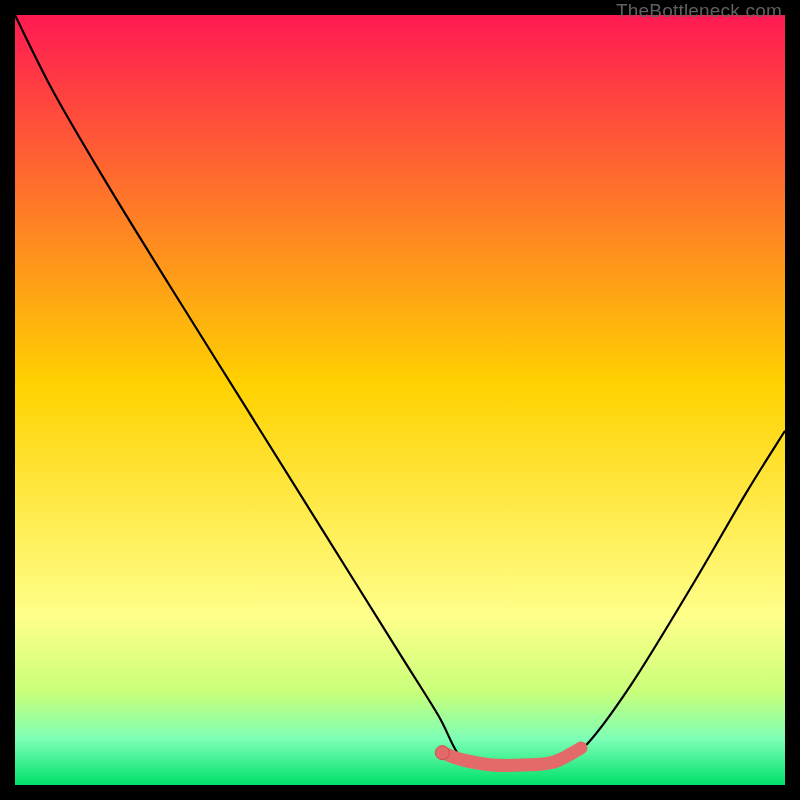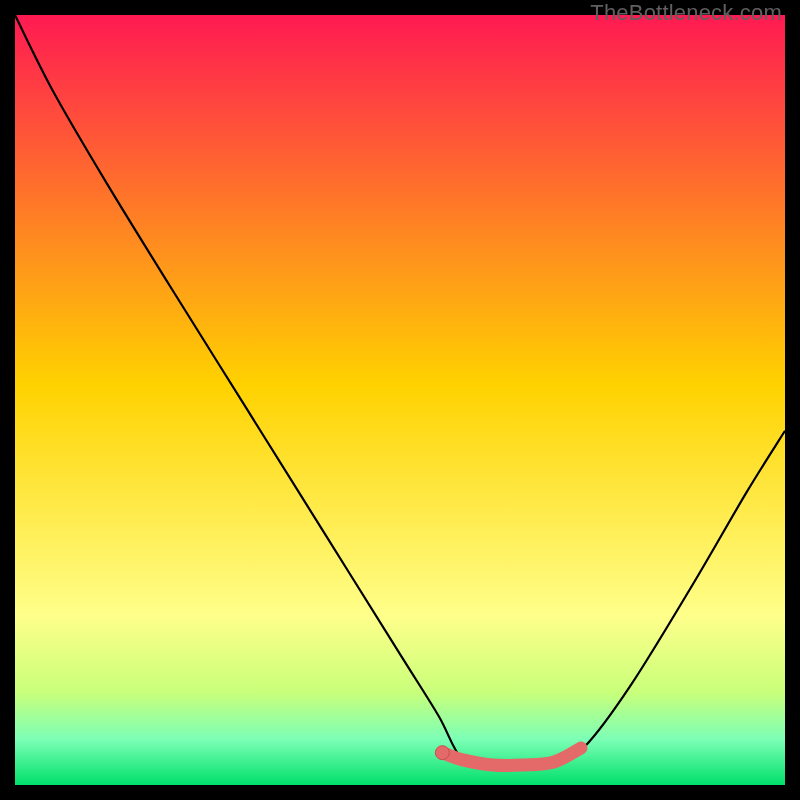--- a/index.html
+++ b/index.html
@@ -16,21 +16,21 @@
     left: 15px;
     top: 15px;
     width: 770px;
     height: 770px;
     background: #000;
   }
   .watermark {
     position: absolute;
     top: 0px;
     right: 18px;
-    font-size: 22px;
+    font-size: 19px;
     color: #606060;
     font-weight: 500;
     letter-spacing: 0.2px;
     z-index: 10;
   }
   svg {
     position: absolute;
     left: 15px;
     top: 15px;
     width: 770px;

